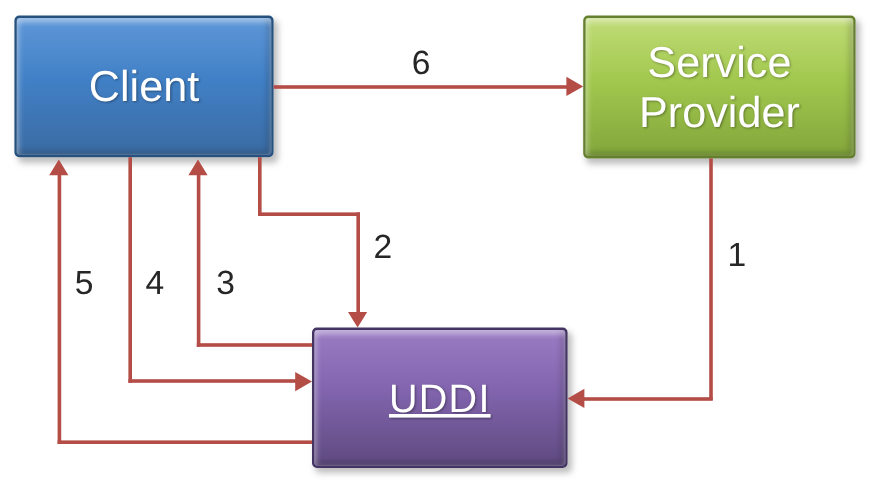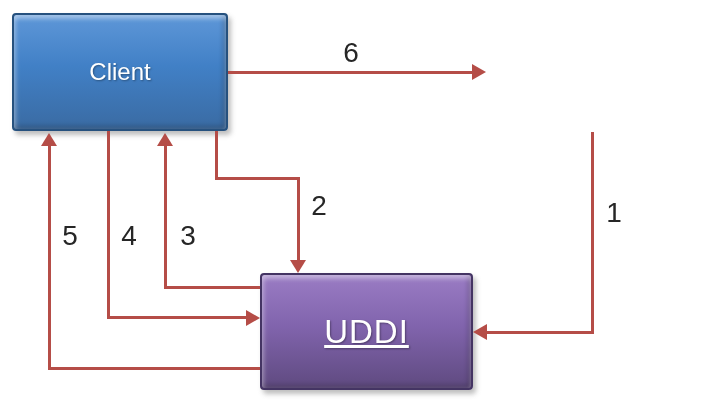--- a/index.html
+++ b/index.html
@@ -11,21 +11,21 @@
     position:absolute;display:flex;align-items:center;justify-content:center;
     text-align:center;color:#fff;border:2px solid #333;border-radius:4px;
     box-sizing:border-box;
     box-shadow:3px 4px 5px rgba(110,110,110,0.45),
                inset 0 4px 4px rgba(255,255,255,0.38),
                inset 3px 0 4px rgba(255,255,255,0.18),
                inset -3px -3px 5px rgba(0,0,0,0.22);
     text-shadow:1px 1px 2px rgba(0,0,0,0.35);
     font-weight:400;
   }
-  .node-client{left:12px;top:13px;width:216px;height:118px;font-size:24px;}
+  .node-client{left:12px;top:13px;width:216px;height:118px;font-size:36px;}
   .node-sp{left:486px;top:13px;width:227px;height:119px;font-size:36px;line-height:42px;}
   .node-sp .node-label{display:block;width:190px;}
   .node-uddi{left:260px;top:273px;width:213px;height:117px;font-size:33px;letter-spacing:1px;}
   .seg{position:absolute;background:var(--arrow,#b54d47);}
   .head{position:absolute;width:0;height:0;}
   .head-right{border-top:8px solid transparent;border-bottom:8px solid transparent;
               border-left:14px solid var(--arrow,#b54d47);}
   .head-left{border-top:8px solid transparent;border-bottom:8px solid transparent;
              border-right:14px solid var(--arrow,#b54d47);}
   .head-up{border-left:8px solid transparent;border-right:8px solid transparent;
@@ -37,20 +37,23 @@
     font-size:28px;color:var(--label,#262626);
   }
 </style>
 </head>
 <body>
 
 <div class="stage">
 
   <div class="node node-client" style="background: linear-gradient(rgb(94, 151, 216) 0%, rgb(65, 128, 198) 45%, rgb(58, 107, 163) 100%); border-color: rgb(38, 81, 126); color: rgb(255, 255, 255);">
     <span class="node-label">Client</span>
+  </div>
+  <div class="node node-sp" style="background: linear-gradient(rgb(192, 220, 119) 0%, rgb(162, 200, 78) 45%, rgb(131, 166, 59) 100%); border-color: rgb(100, 127, 46); color: rgb(255, 255, 255);">
+    <span class="node-label">Service Provider</span>
   </div>
   <div class="node node-uddi" style="background: linear-gradient(rgb(154, 124, 196) 0%, rgb(129, 100, 173) 45%, rgb(95, 74, 128) 100%); border-color: rgb(68, 52, 99); color: rgb(255, 255, 255); text-decoration: underline;">
     <span class="node-label">UDDI</span>
   </div>
 
   <div>
     <div class="seg" style="left:228px;top:71px;width:246px;height:3px;"></div>
     <div class="head head-right" style="left:472px;top:64px;"></div>
     <div class="edge-label" style="left:338px;top:39px;">6</div>
   </div>

